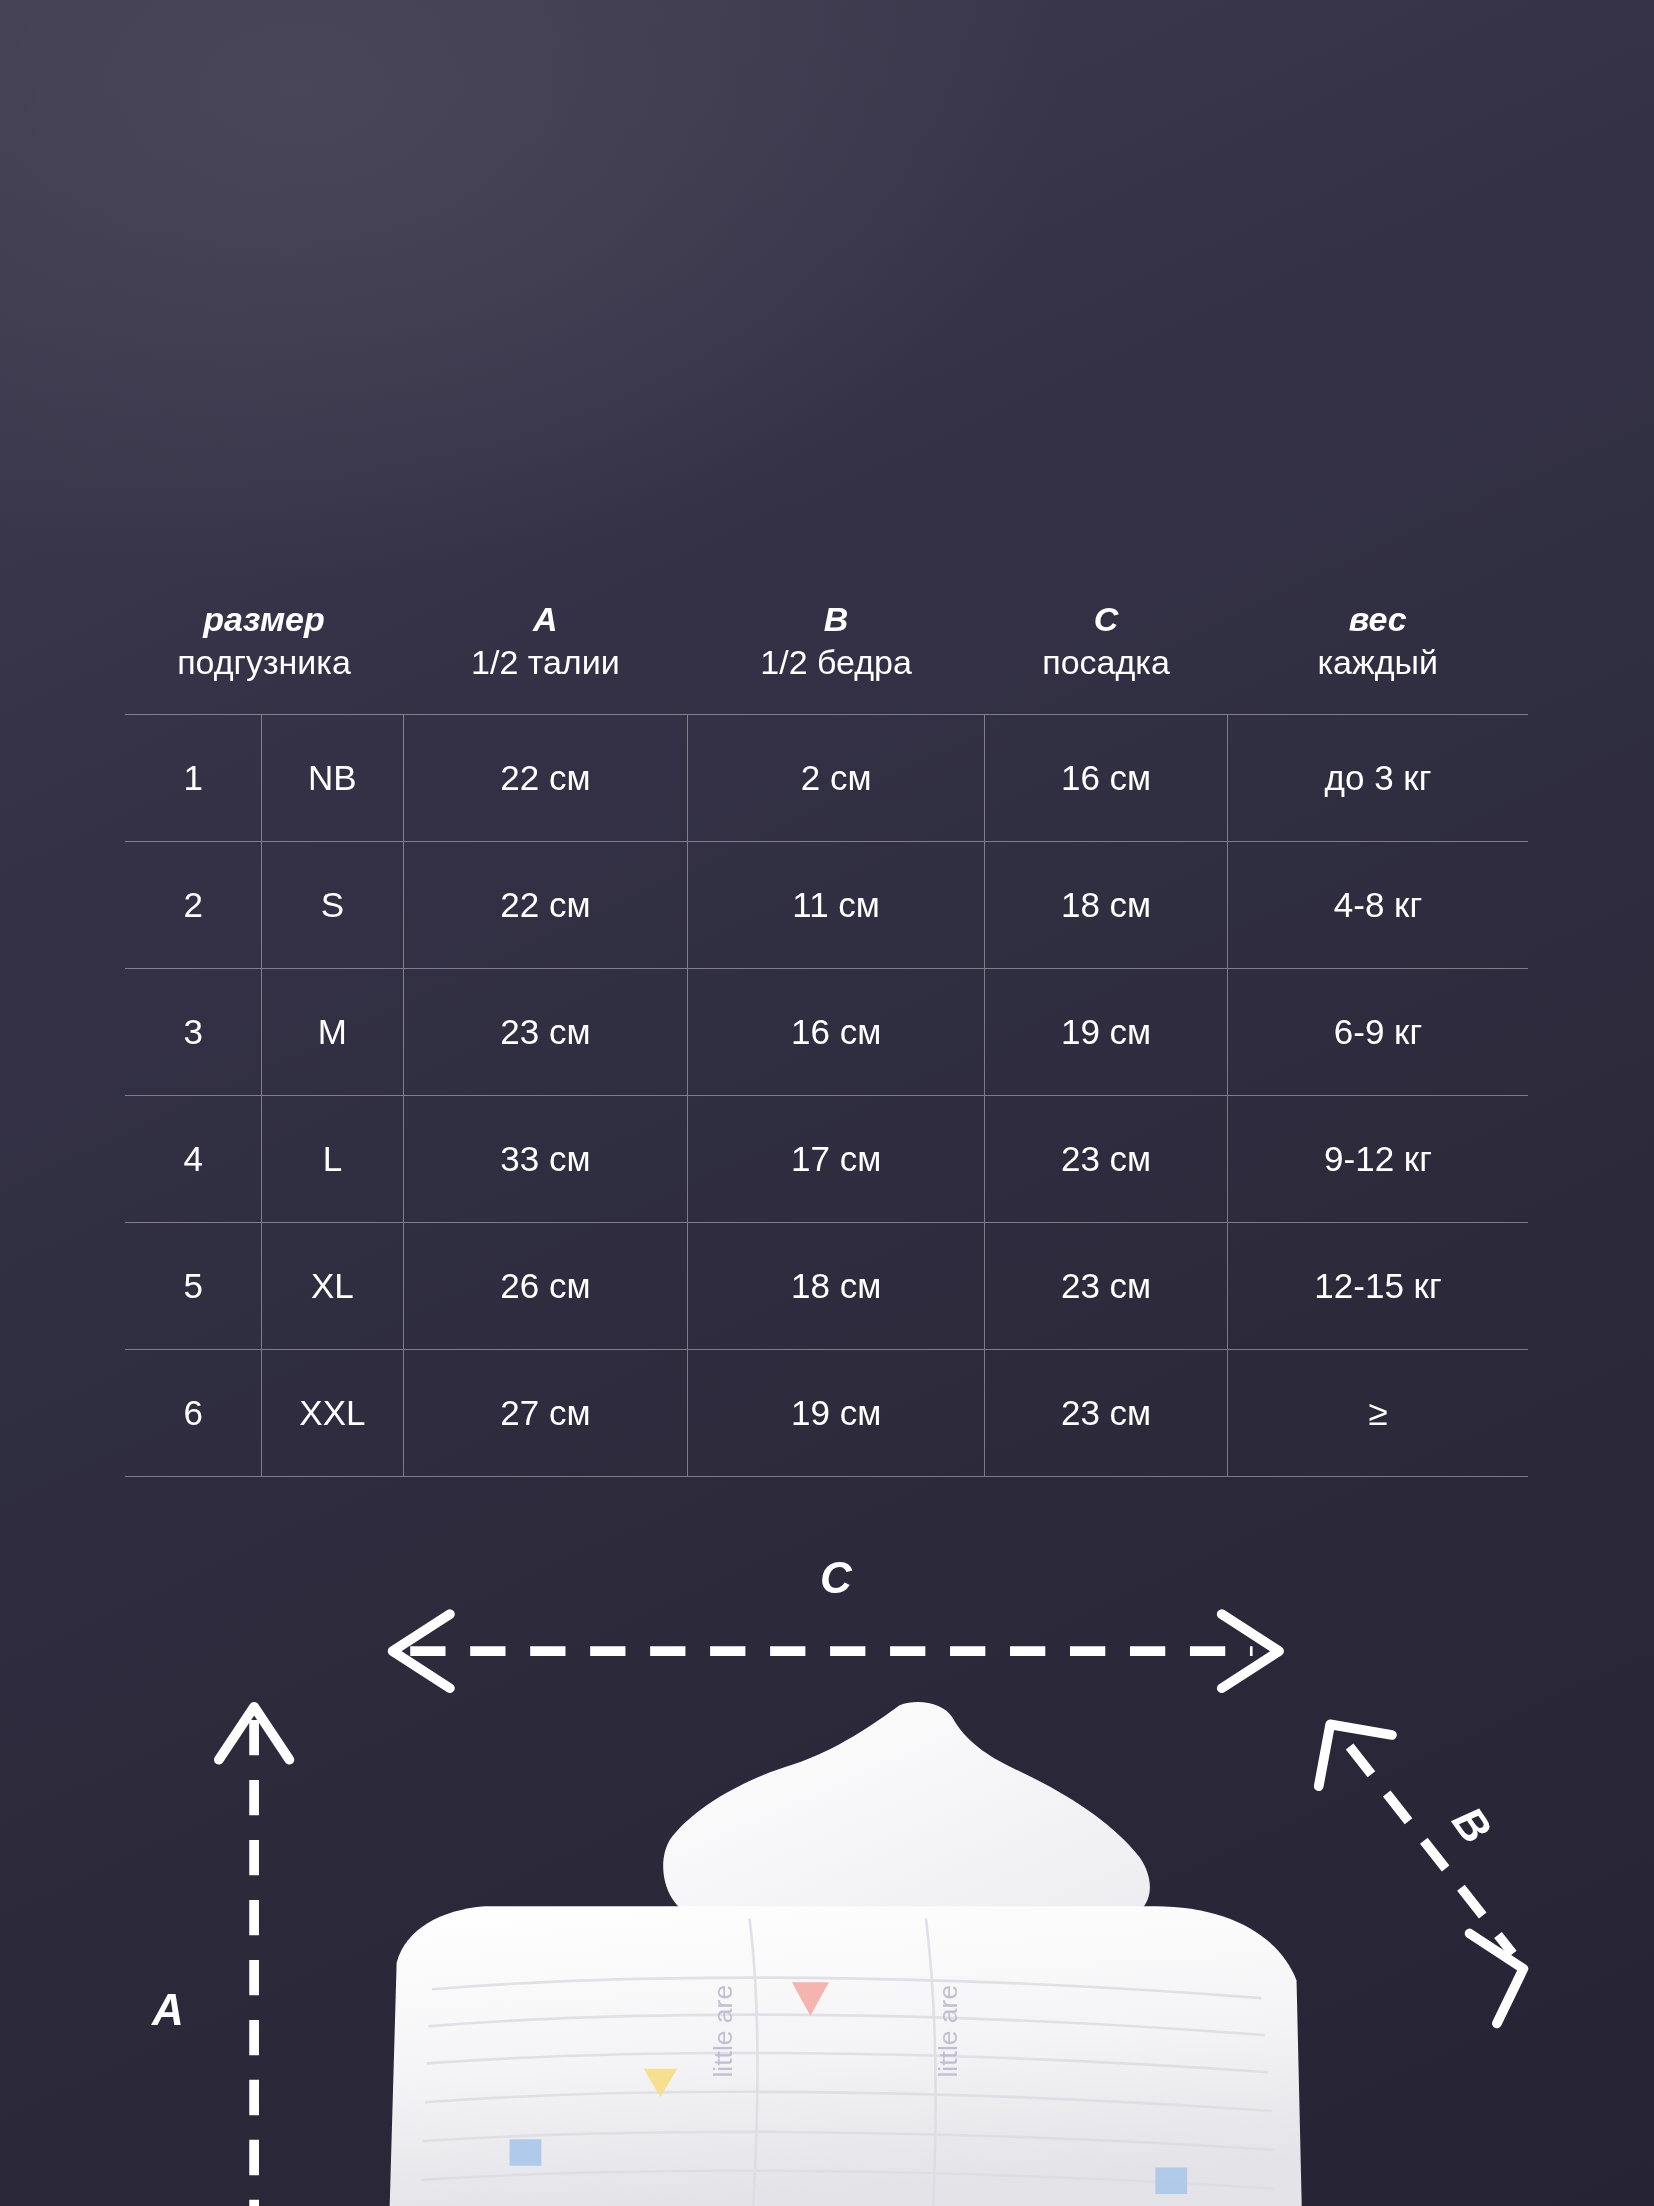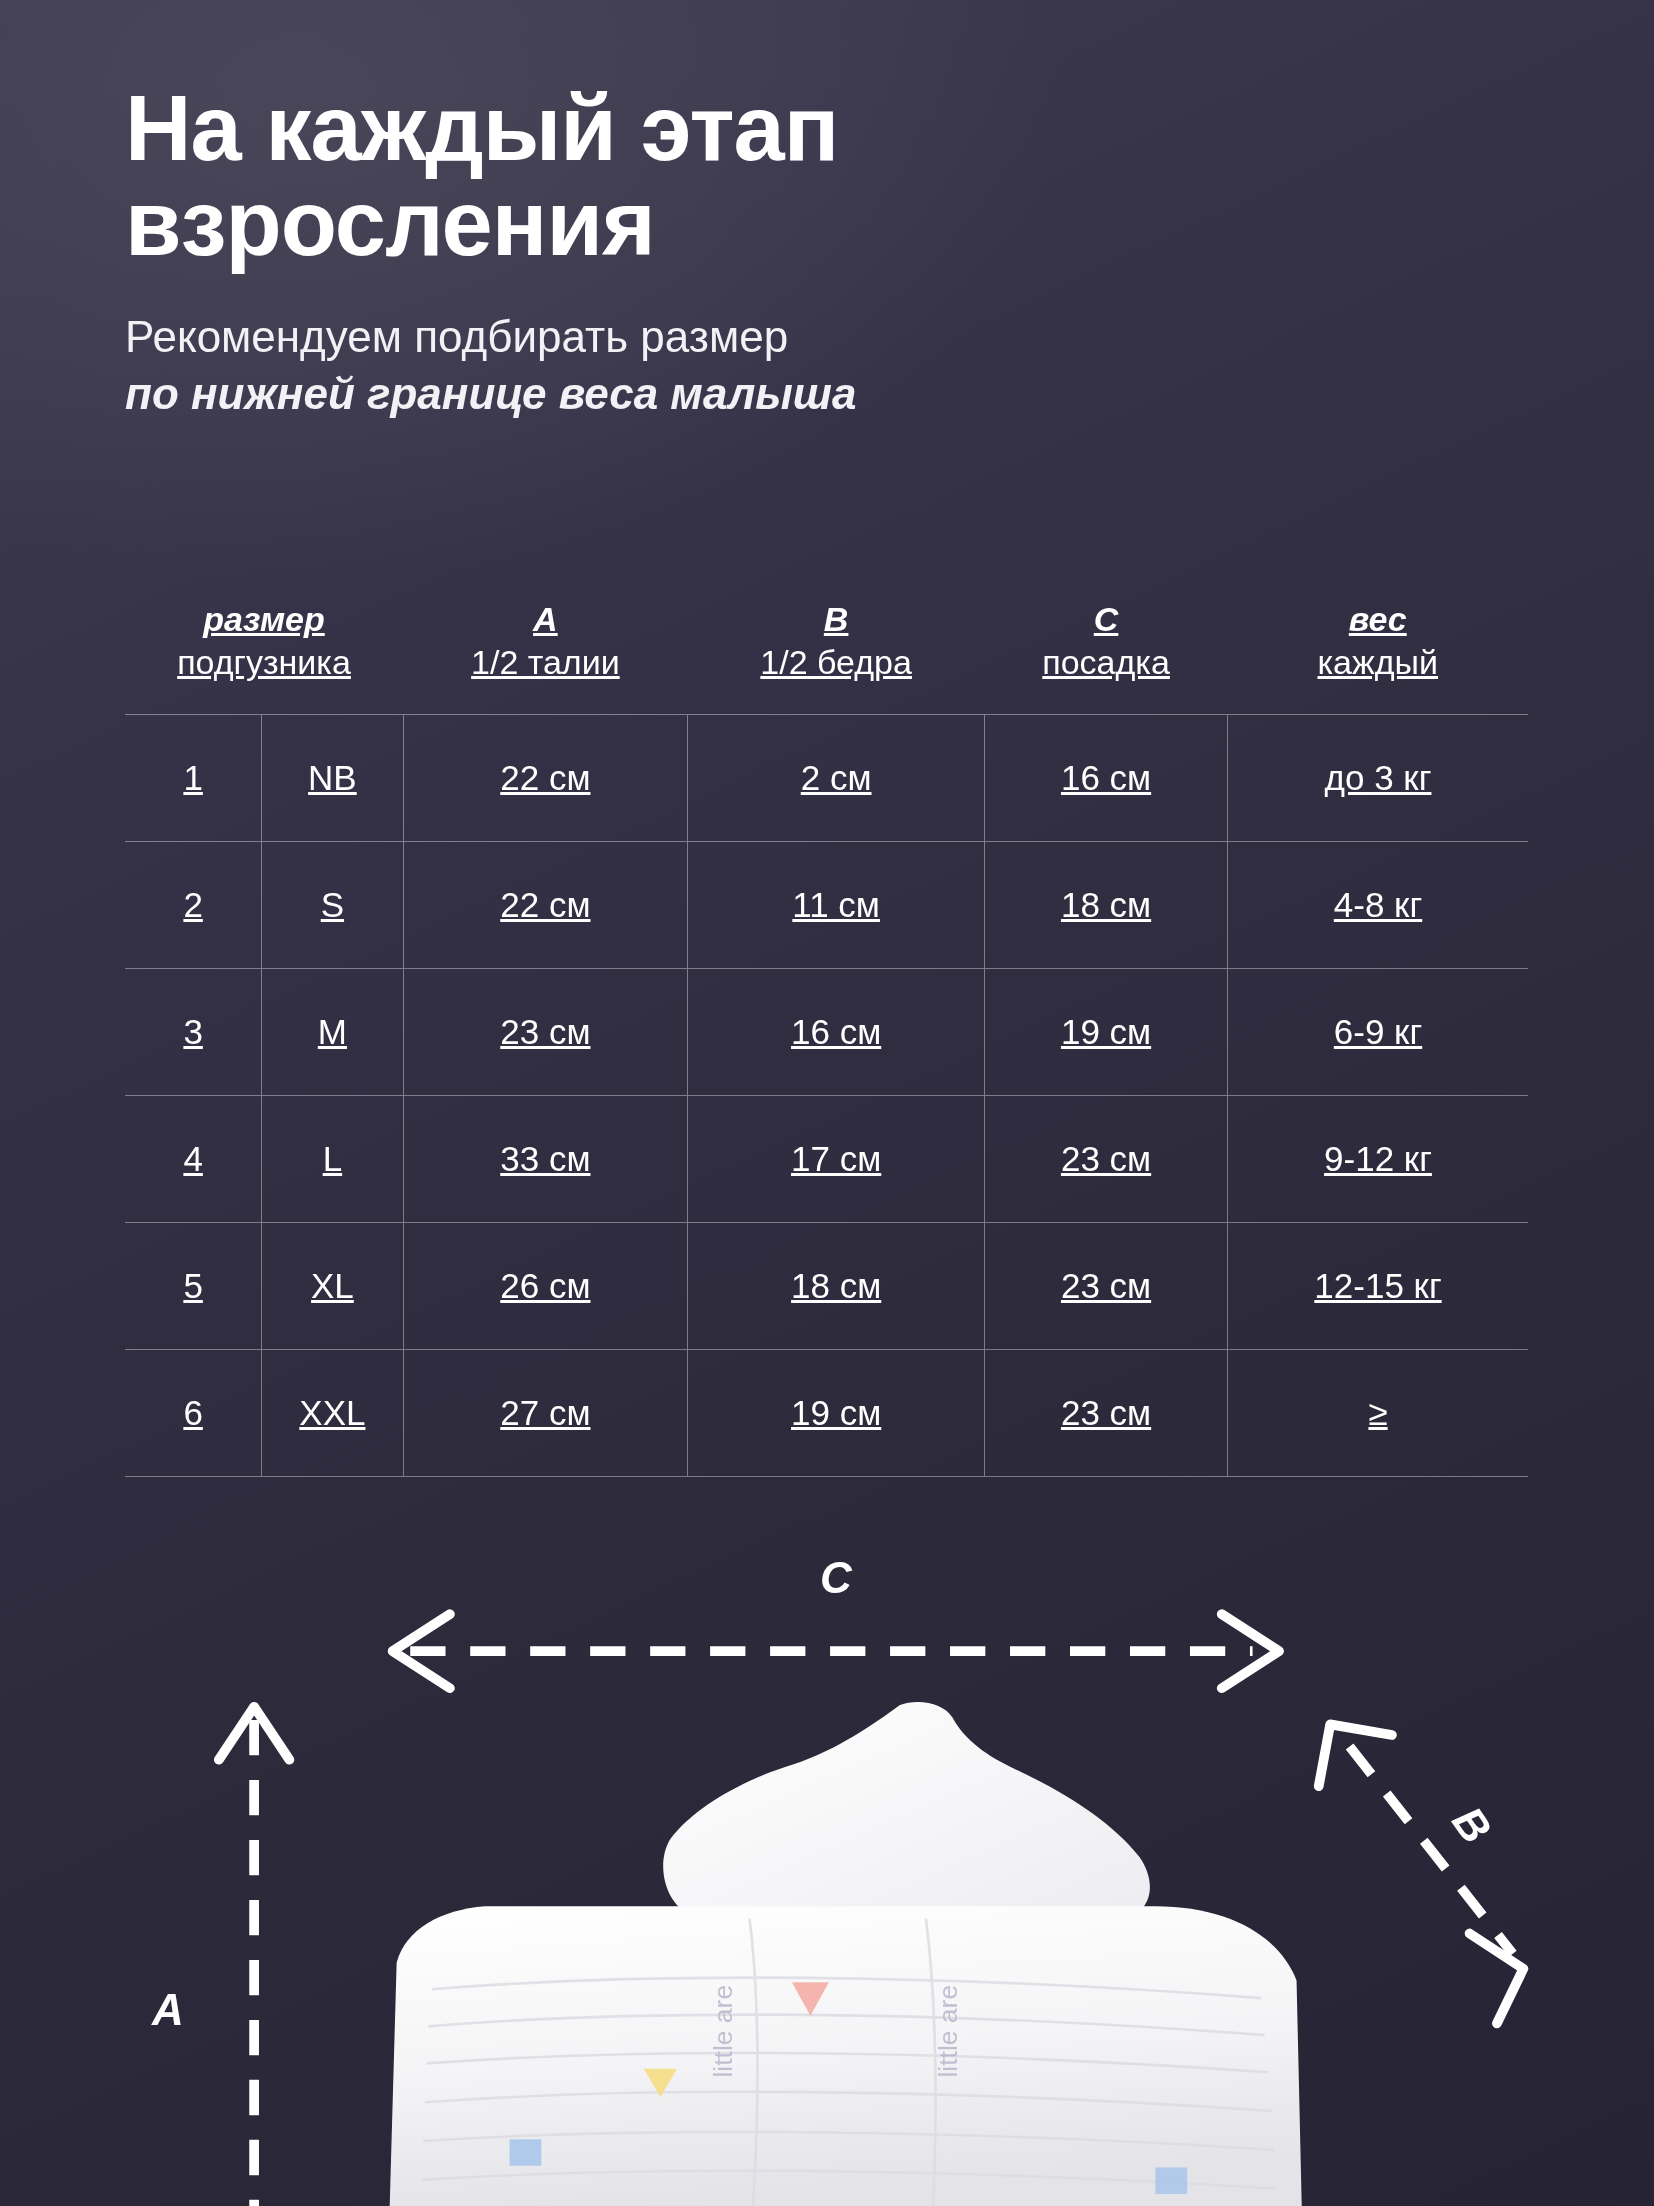--- a/index.html
+++ b/index.html
@@ -54,21 +54,20 @@
   }
 
   
   .size-table {
     position: absolute;
     left: 125px;
     top: 598px;
     width: 1403px;
     border-collapse: collapse;
     font-size: 34px;
-    text-decoration: underline;
   }
   .size-table th,
   .size-table td {
     text-align: center;
     color: #ffffff;
     font-weight: normal;
     padding: 0;
   }
   .size-table thead th {
     padding: 0 0 30px 0;
@@ -155,30 +154,20 @@
     top: 1698px;
     width: 944px;
     height: 512px;
   }
 </style>
 </head>
 <body>
 
 <div class="page">
 
-  <div class="heading">
-    <h1 class="title">
-      <span>На каждый этап</span><br>
-      <span>взросления</span>
-    </h1>
-    <div class="subtitle">
-      <span>Рекомендуем подбирать размер</span>
-      <span class="line2">по нижней границе веса малыша</span>
-    </div>
-  </div>
 
   <table class="size-table">
     <thead>
       <tr>
         <th class="hdr-size c-num" colspan="2">
           <span class="em">размер</span>
           <span class="reg">подгузника</span>
         </th>
         <th class="c-a col-sep">
           <span class="em">A</span>

